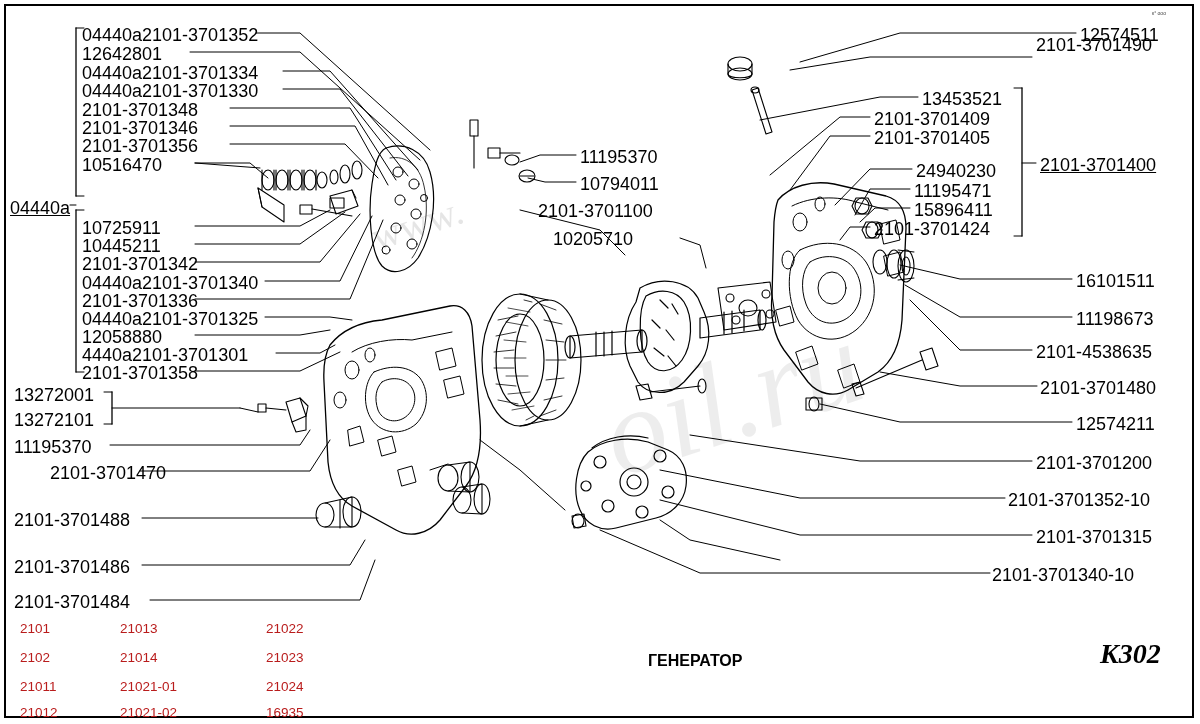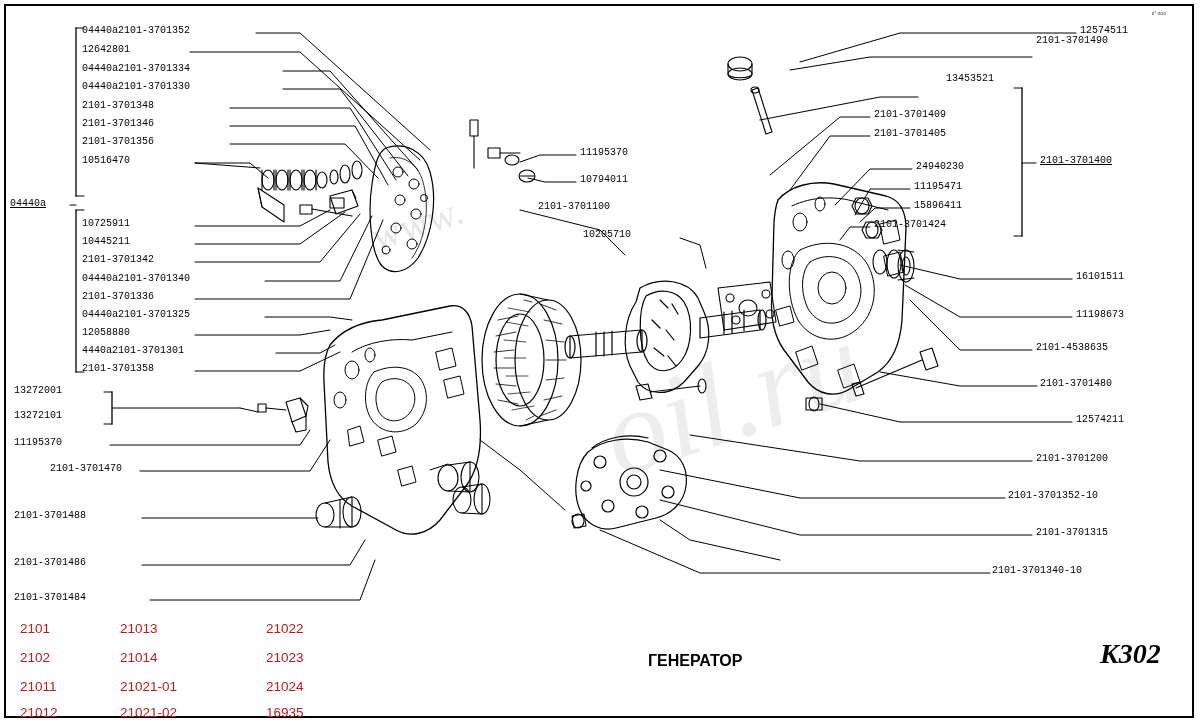--- a/index.html
+++ b/index.html
@@ -19,22 +19,22 @@
     position: absolute;
     left: 4px;
     top: 4px;
     width: 1190px;
     height: 714px;
     border: 2px solid #000;
     box-sizing: border-box;
   }
   .lbl {
     position: absolute;
-    font-family: Liberation Mono, monospace;
-    font-size: 10px;
+    font-family: Liberation Sans, sans-serif;
+    font-size: 18px;
     color: #000;
     white-space: nowrap;
     letter-spacing: 0px;
   }
   .lbl.ul {
     text-decoration: underline;
   }
   .title {
     position: absolute;
     font-family: "Liberation Sans", sans-serif;
@@ -414,27 +414,27 @@
 
   <div class="lbl" style="left:14px; top:437px;">11195370</div>
   <div class="lbl" style="left:14px; top:463px;margin-left:36px;">2101-3701470</div>
   <div class="lbl" style="left:14px; top:510px;">2101-3701488</div>
   <div class="lbl" style="left:14px; top:557px;text-align:right;">2101-3701486</div>
   <div class="lbl" style="left:14px; top:592px;">2101-3701484</div>
 
   <div class="lbl" style="left:580px; top:147px;">11195370</div>
   <div class="lbl" style="left:580px; top:174px;">10794011</div>
   <div class="lbl" style="left:538px; top:201px;">2101-3701100</div>
-  <div class="lbl" style="left:583px; top:229px;">10205710</div>
+  <div class="lbl" style="left:553px; top:229px;">10205710</div>
 
   <div class="lbl ul" style="left:1040px; top:155px;">2101-3701400</div>
 
   <div class="lbl" style="left:1080px; top:25px;">12574511</div>
   <div class="lbl" style="left:1036px; top:35px;">2101-3701490</div>
-  <div class="lbl" style="left:922px; top:73px;margin-left:24px;">13453521</div>
+  <div class="lbl" style="left:922px; top:89px;">13453521</div>
   <div class="lbl" style="left:874px; top:109px;">2101-3701409</div>
   <div class="lbl" style="left:874px; top:128px;">2101-3701405</div>
   <div class="lbl" style="left:916px; top:161px;text-align:right;">24940230</div>
   <div class="lbl" style="left:914px; top:181px;">11195471</div>
   <div class="lbl" style="left:914px; top:200px;">15896411</div>
   <div class="lbl" style="left:874px; top:219px;">2101-3701424</div>
 
   <div class="lbl" style="left:1076px; top:271px;">16101511</div>
   <div class="lbl" style="left:1076px; top:309px;">11198673</div>
   <div class="lbl" style="left:1036px; top:342px;">2101-4538635</div>

